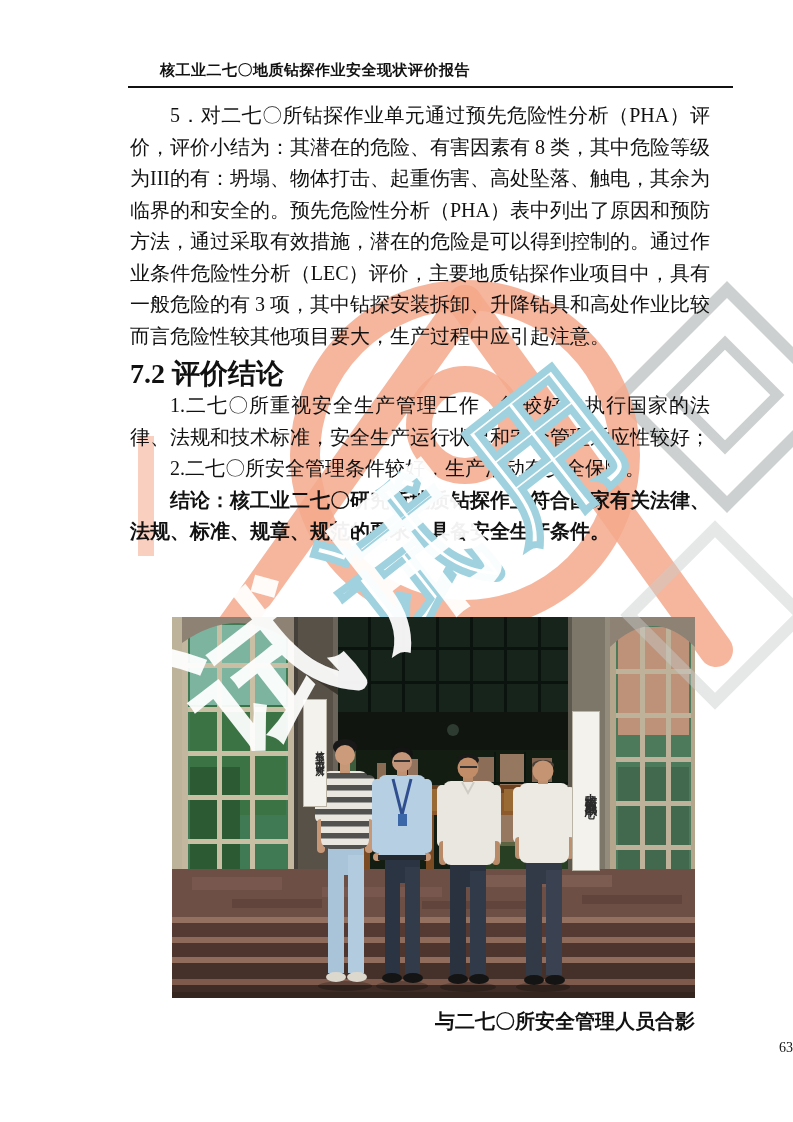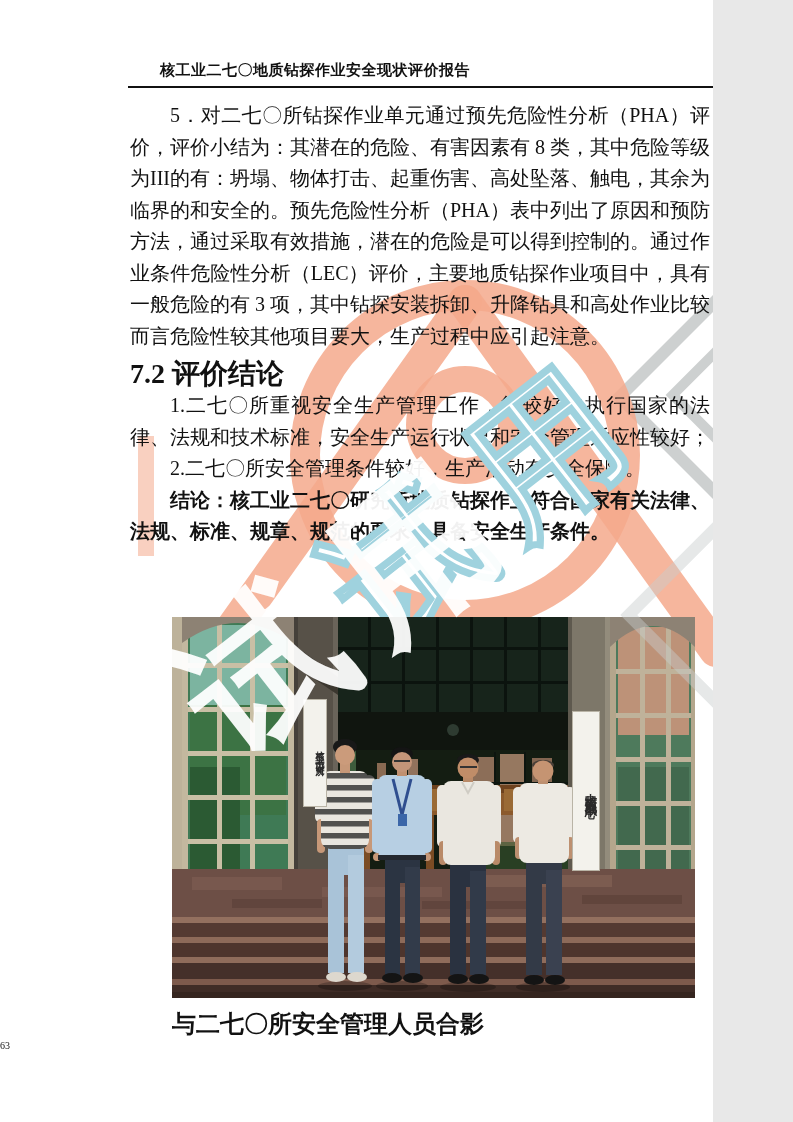--- a/index.html
+++ b/index.html
@@ -1,16 +1,16 @@
 <!DOCTYPE html>
 <html><head>
 <meta charset="utf-8">
 <style>
   html,body{margin:0;padding:0;background:#e8e8e8;}
-  .page{position:relative;width:713px;height:1122px;background:#ffffff;overflow:hidden;
+  .page{position:relative;width:793px;height:1122px;background:#ffffff;overflow:hidden;
         font-family:"Liberation Serif","DejaVu Serif",serif;color:#111;}
   
   .hdr-left{position:absolute;left:160px;top:61px;font-family:"Liberation Sans","DejaVu Sans",sans-serif;
             font-weight:700;font-size:15px;letter-spacing:.5px;z-index:3;}
   .hdr-right{position:absolute;right:100px;top:60px;font-weight:700;font-size:16px;z-index:3;}
   .hdr-rule{position:absolute;left:128px;top:86px;width:605px;height:2px;background:#111;z-index:3;}
   
   .content{position:absolute;left:130px;top:100px;width:580px;z-index:3;
            font-size:20px;line-height:31.5px;text-align:justify;}
   .content p{margin:0;text-indent:2em;}
@@ -27,23 +27,23 @@
   .diamond.over{z-index:6;border-color:rgba(200,205,205,.45);}
   
   .photo{position:absolute;left:172px;top:617px;width:523px;height:381px;z-index:5;background:#20301f;}
   .photo svg{display:block;}
   .vsign{position:absolute;background:#f3f2ec;color:#2a2a2a;border:1px solid #b9b4a6;
          writing-mode:vertical-rl;text-align:center;letter-spacing:2px;
          font-family:"Liberation Sans","DejaVu Sans",sans-serif;font-weight:700;z-index:7;}
   .sign-left{left:131px;top:82px;width:22px;height:106px;font-size:9px;}
   .sign-right{left:400px;top:94px;width:26px;height:158px;font-size:12px;}
   
-  .caption{position:absolute;left:172px;top:1008px;width:523px;text-align:left;z-index:3;
-           font-family:"Liberation Sans","DejaVu Sans",sans-serif;font-weight:700;font-size:24px;}
-  .pagenum{position:absolute;left:0;top:1040px;width:793px;text-align:left;font-size:10px;z-index:3;}
+  .caption{position:absolute;left:172px;top:1008px;width:523px;text-align:right;z-index:3;
+           font-family:"Liberation Sans","DejaVu Sans",sans-serif;font-weight:700;font-size:20px;}
+  .pagenum{position:absolute;left:0;top:1040px;width:793px;text-align:right;font-size:14px;z-index:3;}
 </style>
 </head>
 <body>
 
 <div class="page">
 
   <div class="diamond" style="left:645px;top:315px;width:140px;height:140px;"></div>
   <div class="diamond inner" style="left:683px;top:353px;width:64px;height:64px;"></div>
 
   <svg class="wm wm-ring" width="793" height="1122" viewBox="0 0 793 1122">

